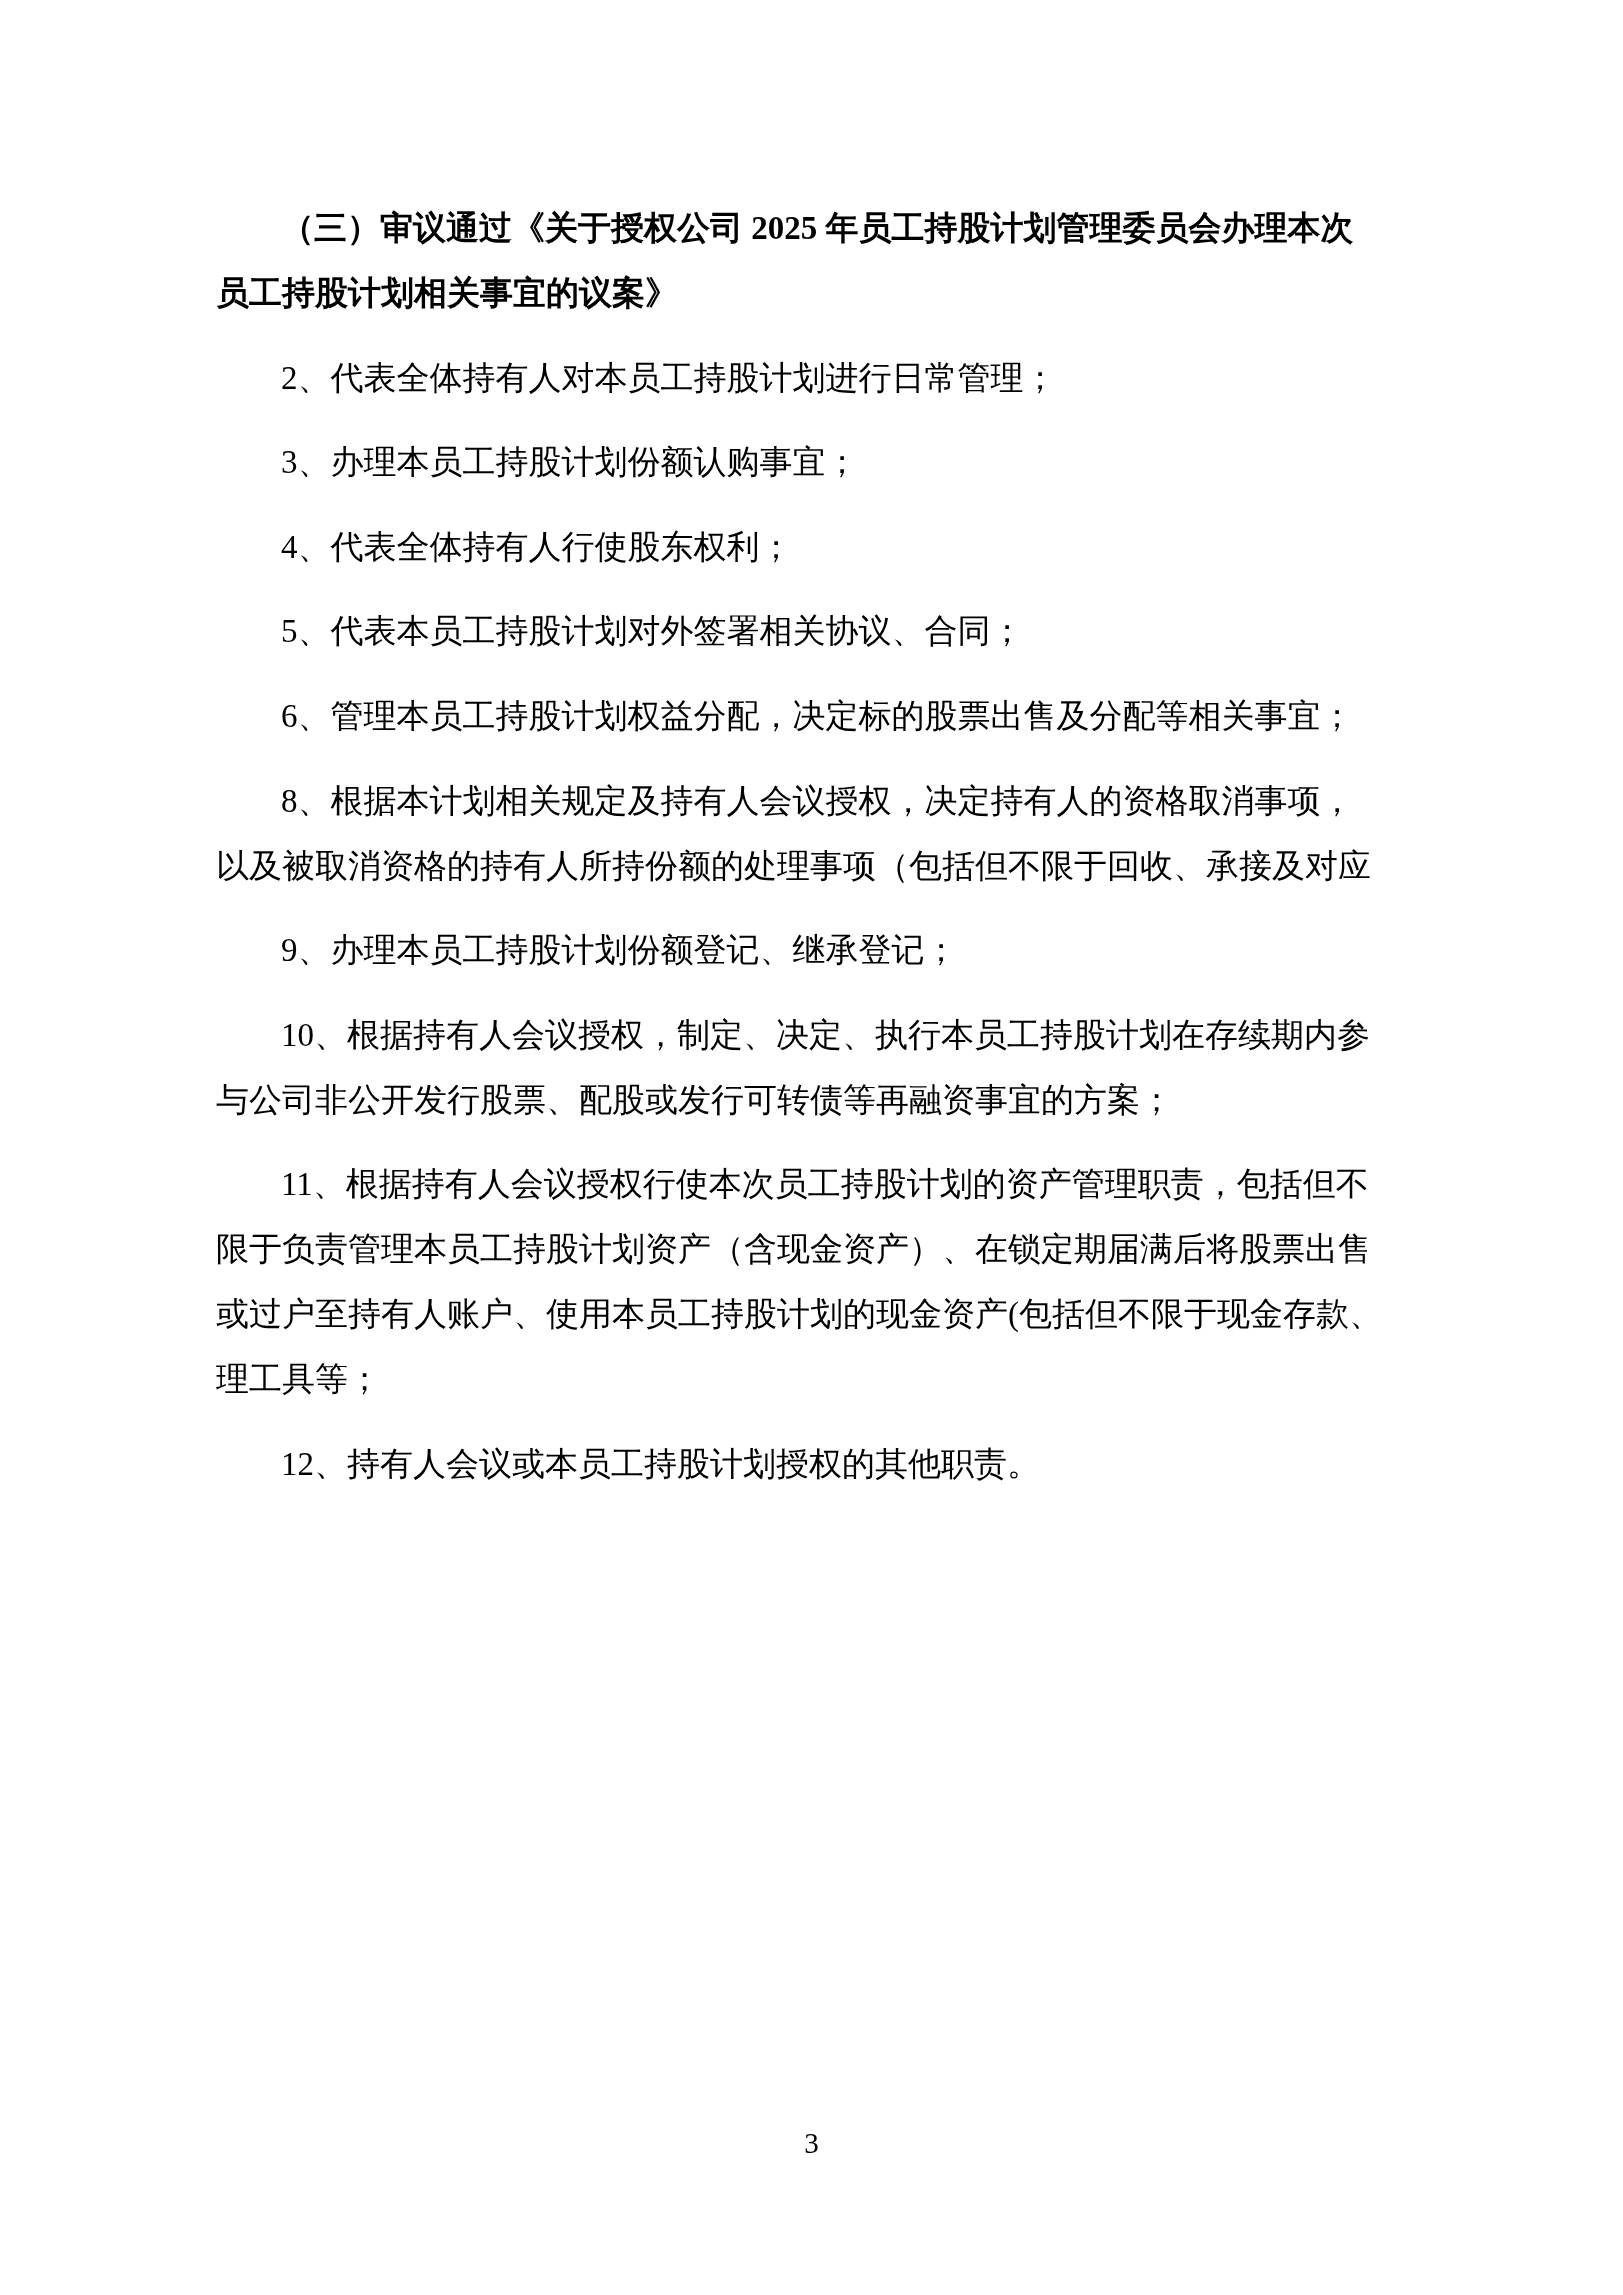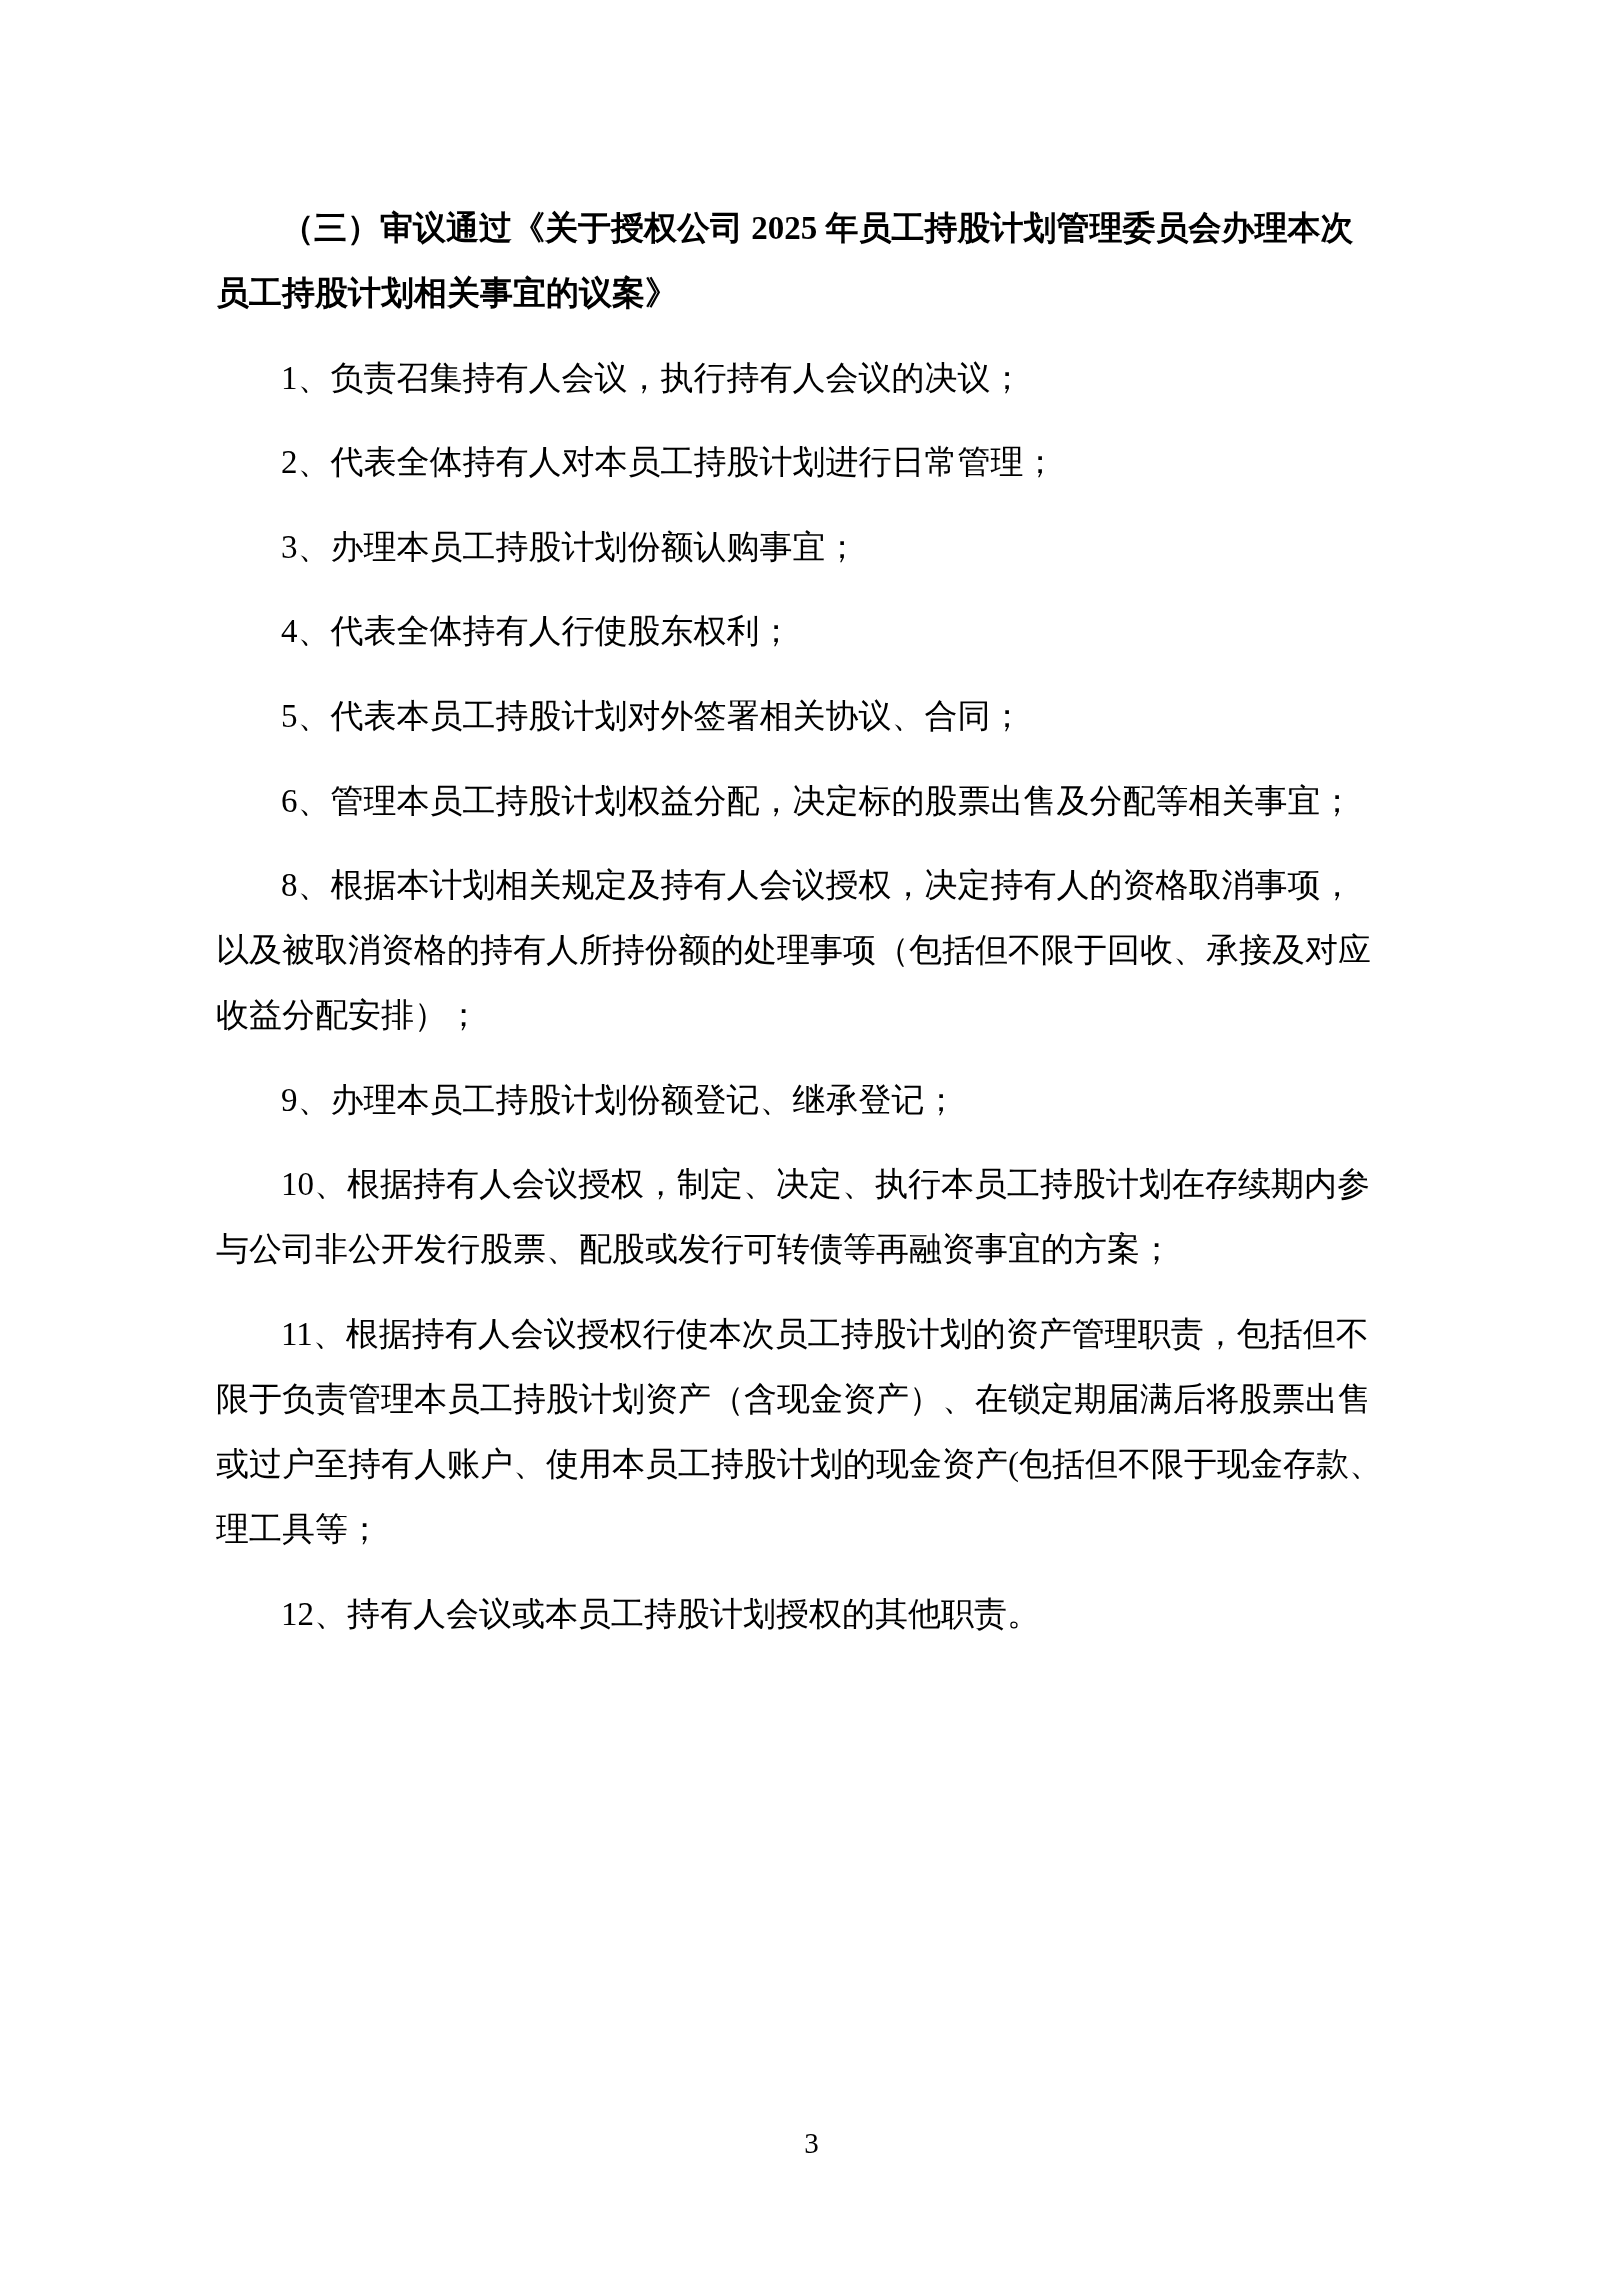--- a/index.html
+++ b/index.html
@@ -51,23 +51,20 @@
 
 <div class="page">
   <div class="content">
 
     <div class="block heading">
       <div class="line indent">（三）审议通过《关于授权公司 2025 年员工持股计划管理委员会办理本次</div>
       <div class="line">员工持股计划相关事宜的议案》</div>
     </div>
 
 
-    <div class="block">
-      <div class="line indent">1、负责召集持有人会议，执行持有人会议的决议；</div>
-    </div>
 
     <div class="block">
       <div class="line indent">2、代表全体持有人对本员工持股计划进行日常管理；</div>
     </div>
 
     <div class="block">
       <div class="line indent">3、办理本员工持股计划份额认购事宜；</div>
     </div>
 
     <div class="block">
@@ -79,21 +76,20 @@
     </div>
 
     <div class="block">
       <div class="line indent">6、管理本员工持股计划权益分配，决定标的股票出售及分配等相关事宜；</div>
     </div>
 
 
     <div class="block">
       <div class="line indent">8、根据本计划相关规定及持有人会议授权，决定持有人的资格取消事项，</div>
       <div class="line">以及被取消资格的持有人所持份额的处理事项（包括但不限于回收、承接及对应</div>
-      <div class="line">收益分配安排）；</div>
     </div>
 
     <div class="block">
       <div class="line indent">9、办理本员工持股计划份额登记、继承登记；</div>
     </div>
 
     <div class="block">
       <div class="line indent">10、根据持有人会议授权，制定、决定、执行本员工持股计划在存续期内参</div>
       <div class="line">与公司非公开发行股票、配股或发行可转债等再融资事宜的方案；</div>
     </div>

